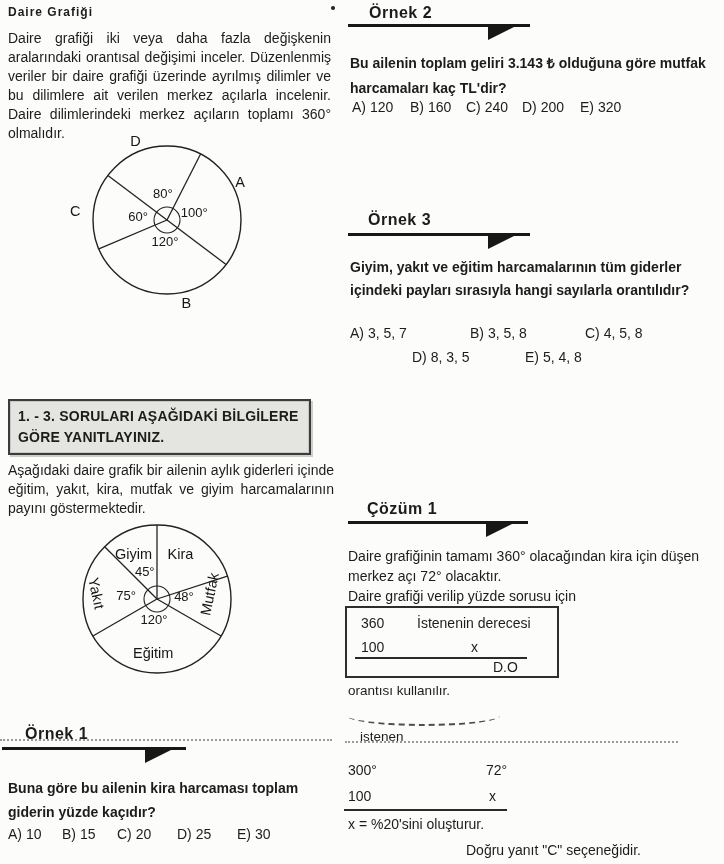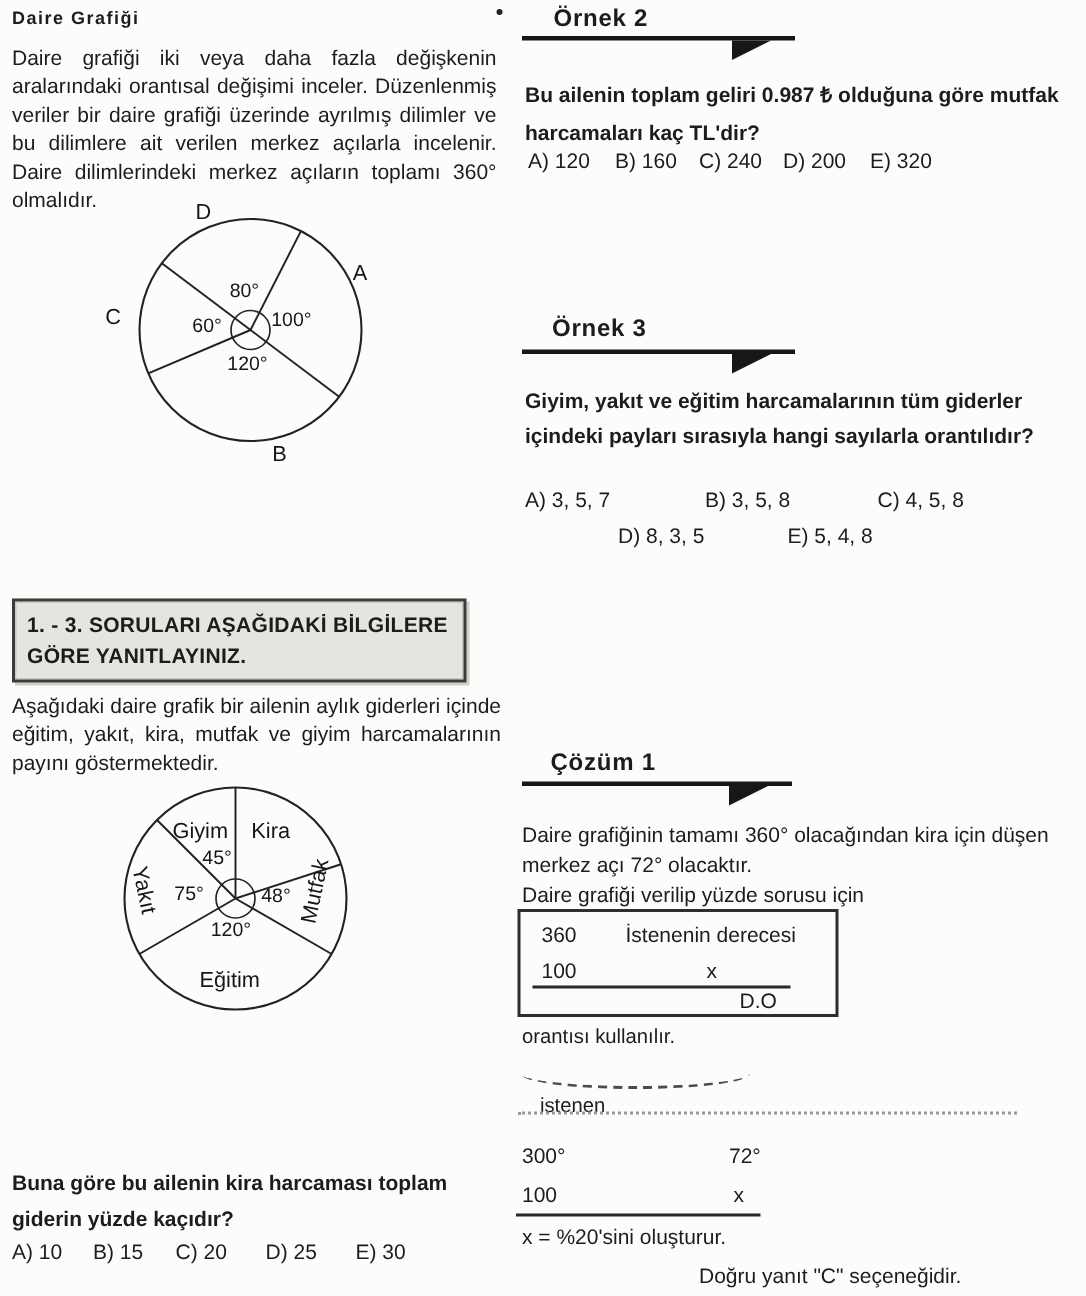--- a/index.html
+++ b/index.html
@@ -76,41 +76,48 @@
         <text x="113.93819177887858" y="100.78589751231455" text-anchor="middle" dominant-baseline="middle" font-size="13" fill="#161616">120°</text>
         <text x="113.16339394407309" y="133.86602276429034" text-anchor="middle" dominant-baseline="middle" font-size="14.5" fill="#161616">Eğitim</text>
         <line x1="117" y1="79" x2="52.914120119951534" y2="116" stroke="#222" stroke-width="1.3"></line>
         <text x="86.07551444194544" y="76.83754931393212" text-anchor="middle" dominant-baseline="middle" font-size="13" fill="#161616">75°</text>
         <text x="55.235928718311776" y="73.59634394964516" text-anchor="middle" dominant-baseline="middle" font-size="14.5" fill="#161616" transform="rotate(78 55.235928718311776 73.59634394964516)">Yakıt</text>
         <line x1="117" y1="79" x2="64.67409819219547" y2="26.674098192195487" stroke="#222" stroke-width="1.3"></line>
         <text x="104.74407040951972" y="52.71707417593715" text-anchor="middle" dominant-baseline="middle" font-size="13" fill="#161616">45°</text>
         <text x="93.52642186070547" y="34.852620357053645" text-anchor="middle" dominant-baseline="middle" font-size="14.5" fill="#161616">Giyim</text>
       </svg></div>
 
+  <div class="abs" style="left:0; top:725px; width:332px; height:42px;">
+    <div class="dotted-rule" style="top:14px;"></div>
+    <div class="ex-title" style="left:25px; top:0;">Örnek 1</div>
+    <div class="solid-rule" style="left:2px; top:22px; width:184px;">
+      <div class="flag" style="left:143px;"></div>
+    </div>
+  </div>
 
   <div class="abs q-text" style="left:8px; top:776px; width:322px;">Buna göre bu ailenin kira harcaması toplam giderin yüzde kaçıdır?</div>
 
   <div class="abs" style="left:0; top:826px; width:332px; height:18px;">
     <span class="abs opt" style="left:8px;">A) 10</span>
     <span class="abs opt" style="left:62px;">B) 15</span>
     <span class="abs opt" style="left:117px;">C) 20</span>
     <span class="abs opt" style="left:177px;">D) 25</span>
     <span class="abs opt" style="left:237px;">E) 30</span>
   </div>
 
   <div class="dot" style="left:331px; top:6px;"></div>
 
   <div class="abs" style="left:345px; top:4px; width:200px; height:40px;">
     <div class="ex-title" style="left:24px; top:0;">Örnek 2</div>
     <div class="solid-rule" style="left:3px; top:20px; width:182px;">
       <div class="flag" style="left:140px;"></div>
     </div>
   </div>
 
-  <div class="abs q-text" style="left:350px; top:51px; width:370px; line-height:25px;">Bu ailenin toplam geliri 0.987 ₺ olduğuna göre mutfak harcamaları kaç TL'dir?</div>
+  <div class="abs q-text" style="left:350px; top:51px; width:370px; line-height:25px;">Bu ailenin toplam geliri 3.143 ₺ olduğuna göre mutfak harcamaları kaç TL'dir?</div>
 
   <div class="abs" style="left:0; top:99px; width:724px; height:18px;">
     <span class="abs opt" style="left:352px;">A) 120</span>
     <span class="abs opt" style="left:410px;text-align:right;">B) 160</span>
     <span class="abs opt" style="left:466px;">C) 240</span>
     <span class="abs opt" style="left:522px;">D) 200</span>
     <span class="abs opt" style="left:580px;">E) 320</span>
   </div>
 
   <div class="abs" style="left:345px; top:211px; width:200px; height:40px;">

